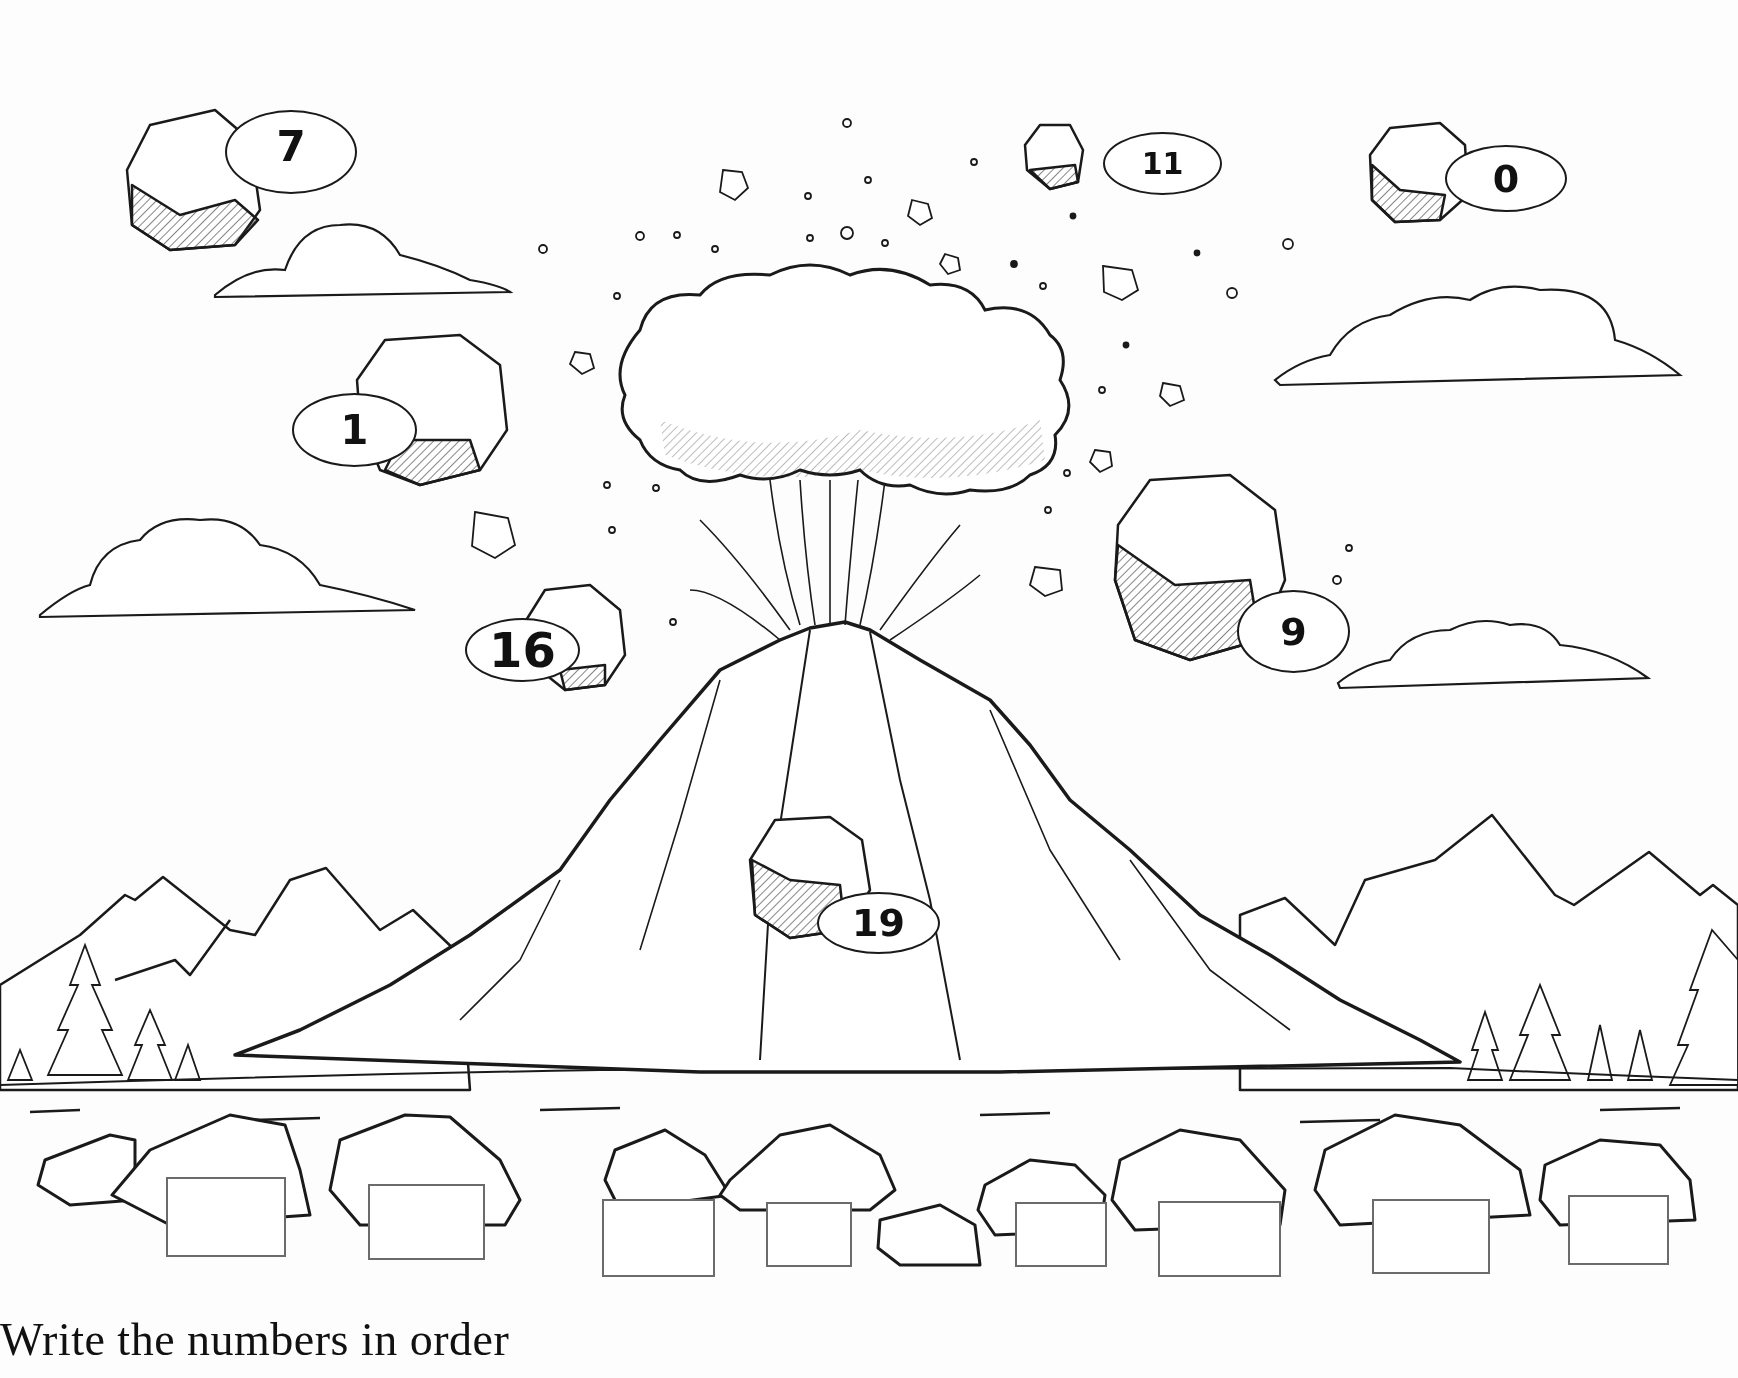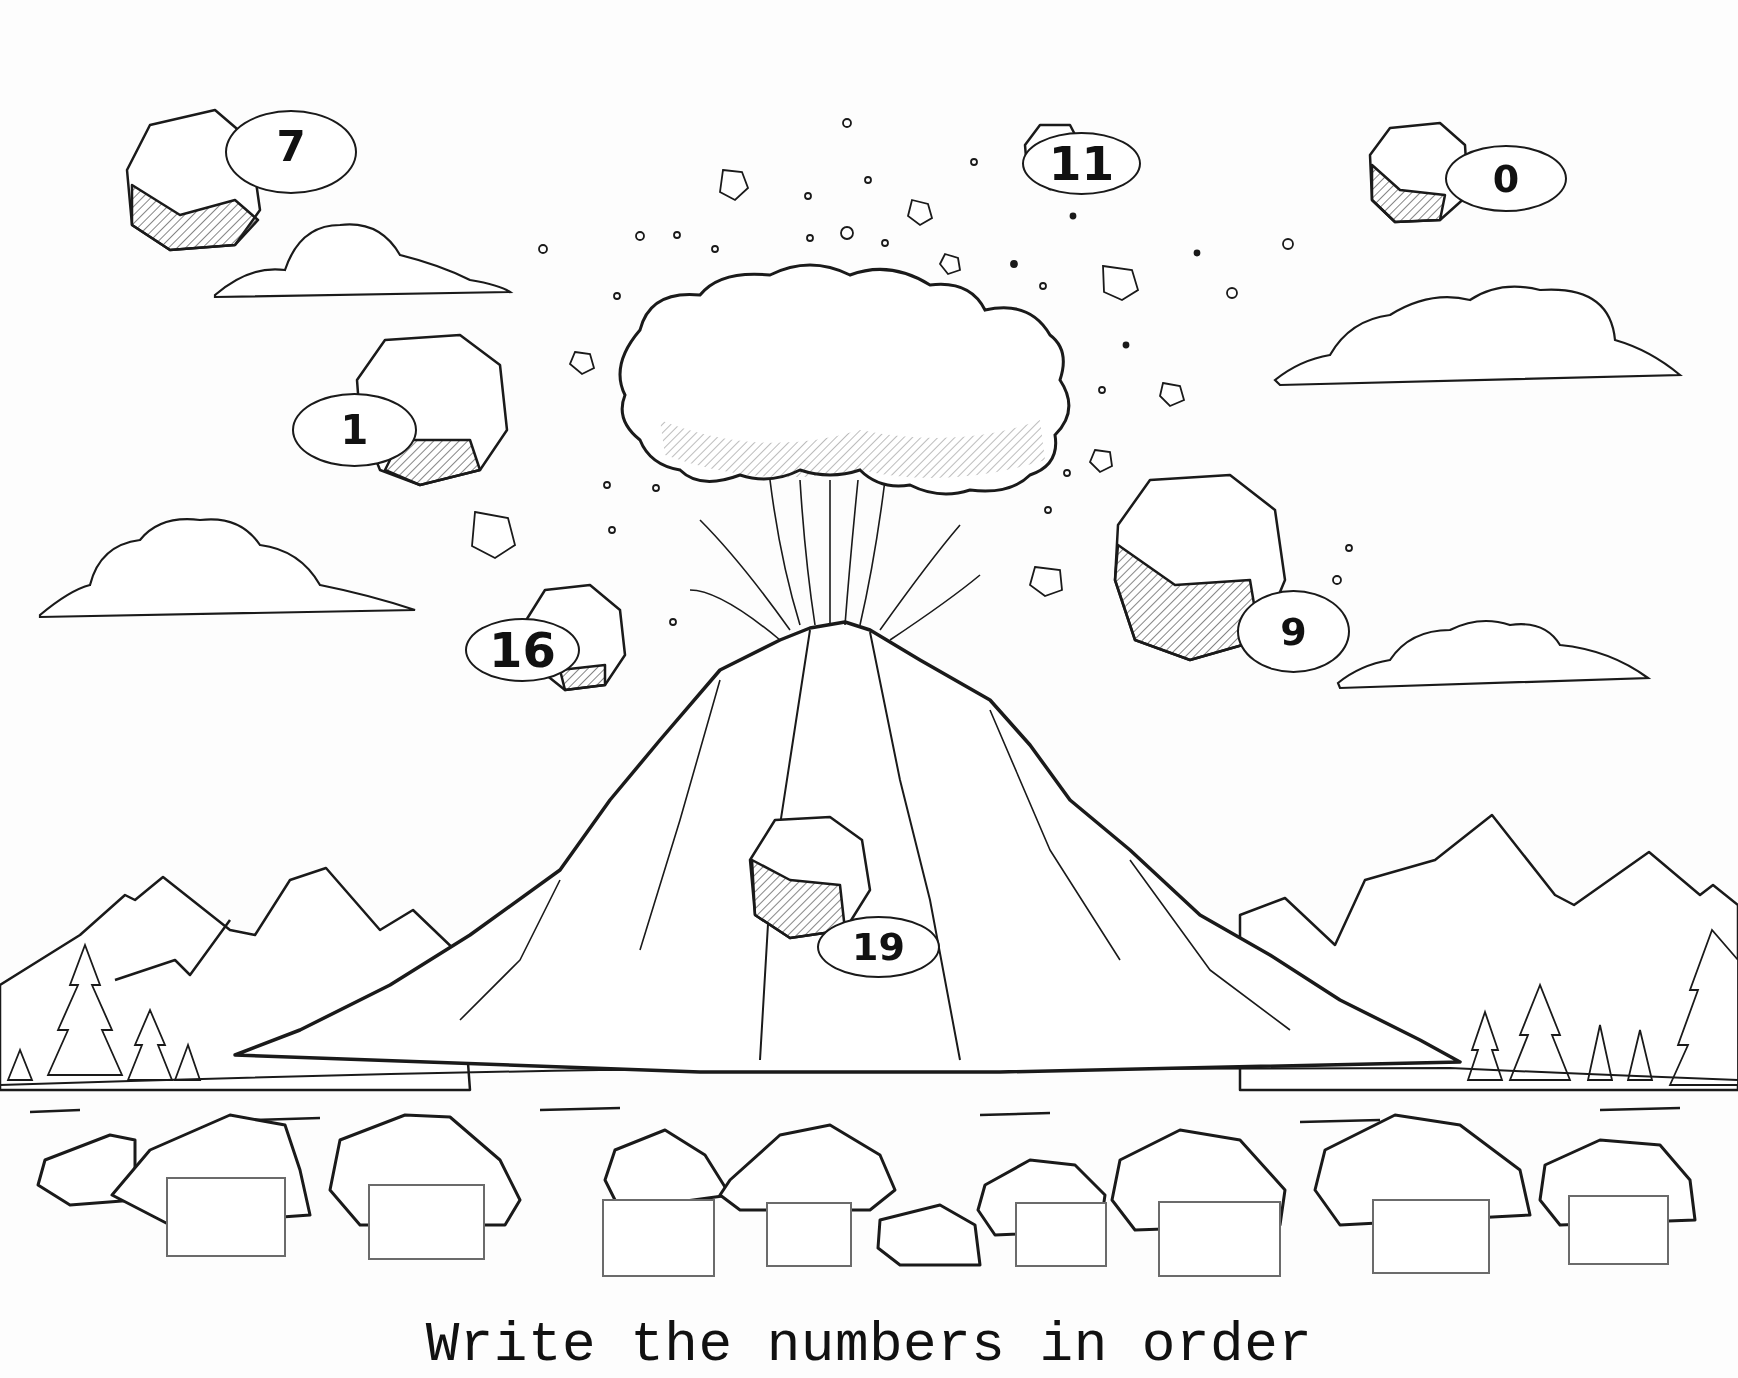--- a/index.html
+++ b/index.html
@@ -7,22 +7,22 @@
   #scene { position: absolute; left: 0; top: 0; width: 1738px; height: 1378px; }
   .oval {
     position: absolute; background: #ffffff; border: 2px solid #1a1a1a; border-radius: 50%;
     display: flex; align-items: center; justify-content: center;
     font-family: "DejaVu Sans", sans-serif; font-weight: 600; color: #111; box-sizing: border-box;
   }
   .answer-box {
     position: absolute; background: #ffffff; border: 2px solid #6b6b6b; box-sizing: border-box;
   }
   .instruction {
-    position: absolute; left: 0; width: 1738px; top: 1313px; text-align: center;
-    font-family: Liberation Mono, monospace; font-size: 56px; color: #111; letter-spacing: 0.5px;
+    position: absolute; left: 0; width: 1738px; top: 1313px; text-align: left;
+    font-family: Liberation Serif, serif; font-size: 46px; color: #111; letter-spacing: 0.5px;
   }
 </style>
 </head>
 <body>
 
 <svg id="scene" viewBox="0 0 1738 1378" xmlns="http://www.w3.org/2000/svg">
   <defs>
     <pattern id="hatch" width="6" height="6" patternUnits="userSpaceOnUse" patternTransform="rotate(45)">
       <line x1="0" y1="0" x2="0" y2="6" stroke="#333" stroke-width="1.2"></line>
     </pattern>
@@ -170,36 +170,36 @@
     <path d="M985,1185 L1030,1160 L1075,1165 L1105,1195 L1100,1230 L995,1235 L978,1210 Z"></path>
     <path d="M1120,1160 L1180,1130 L1240,1140 L1285,1190 L1280,1225 L1135,1230 L1112,1200 Z"></path>
     <path d="M1325,1150 L1395,1115 L1460,1125 L1520,1170 L1530,1215 L1340,1225 L1315,1190 Z"></path>
     <path d="M1545,1165 L1600,1140 L1660,1145 L1690,1180 L1695,1220 L1560,1225 L1540,1200 Z"></path>
   </g>
 </svg>
 
 <div class="oval" style="left:225px;top:110px;width:132px;height:84px;font-size:42px;">
     <span style="margin-top:-12px">7</span>
   </div>
-<div class="oval" style="left:1022px;top:132px;width:119px;height:63px;font-size:47px;">
+<div class="oval" style="left:1103px;top:132px;width:119px;height:63px;font-size:30px;">
     <span>11</span>
   </div>
 <div class="oval" style="left:1445px;top:145px;width:122px;height:67px;font-size:38px;">
     <span>0</span>
   </div>
 <div class="oval" style="left:292px;top:393px;width:125px;height:74px;font-size:40px;">
     <span>1</span>
   </div>
 <div class="oval" style="left:465px;top:618px;width:115px;height:64px;font-size:48px;">
     <span>16</span>
   </div>
 <div class="oval" style="left:1237px;top:590px;width:113px;height:83px;font-size:38px;">
     <span>9</span>
   </div>
-<div class="oval" style="left:817px;top:916px;width:123px;height:62px;font-size:38px;">
+<div class="oval" style="left:817px;top:892px;width:123px;height:62px;font-size:38px;">
     <span>19</span>
   </div>
 
 <div class="answer-box" style="left:166px;top:1177px;width:120px;height:80px;"></div>
 <div class="answer-box" style="left:368px;top:1184px;width:117px;height:76px;"></div>
 <div class="answer-box" style="left:602px;top:1199px;width:113px;height:78px;"></div>
 <div class="answer-box" style="left:766px;top:1202px;width:86px;height:65px;"></div>
 <div class="answer-box" style="left:1015px;top:1202px;width:92px;height:65px;"></div>
 <div class="answer-box" style="left:1158px;top:1201px;width:123px;height:76px;"></div>
 <div class="answer-box" style="left:1372px;top:1199px;width:118px;height:75px;"></div>

